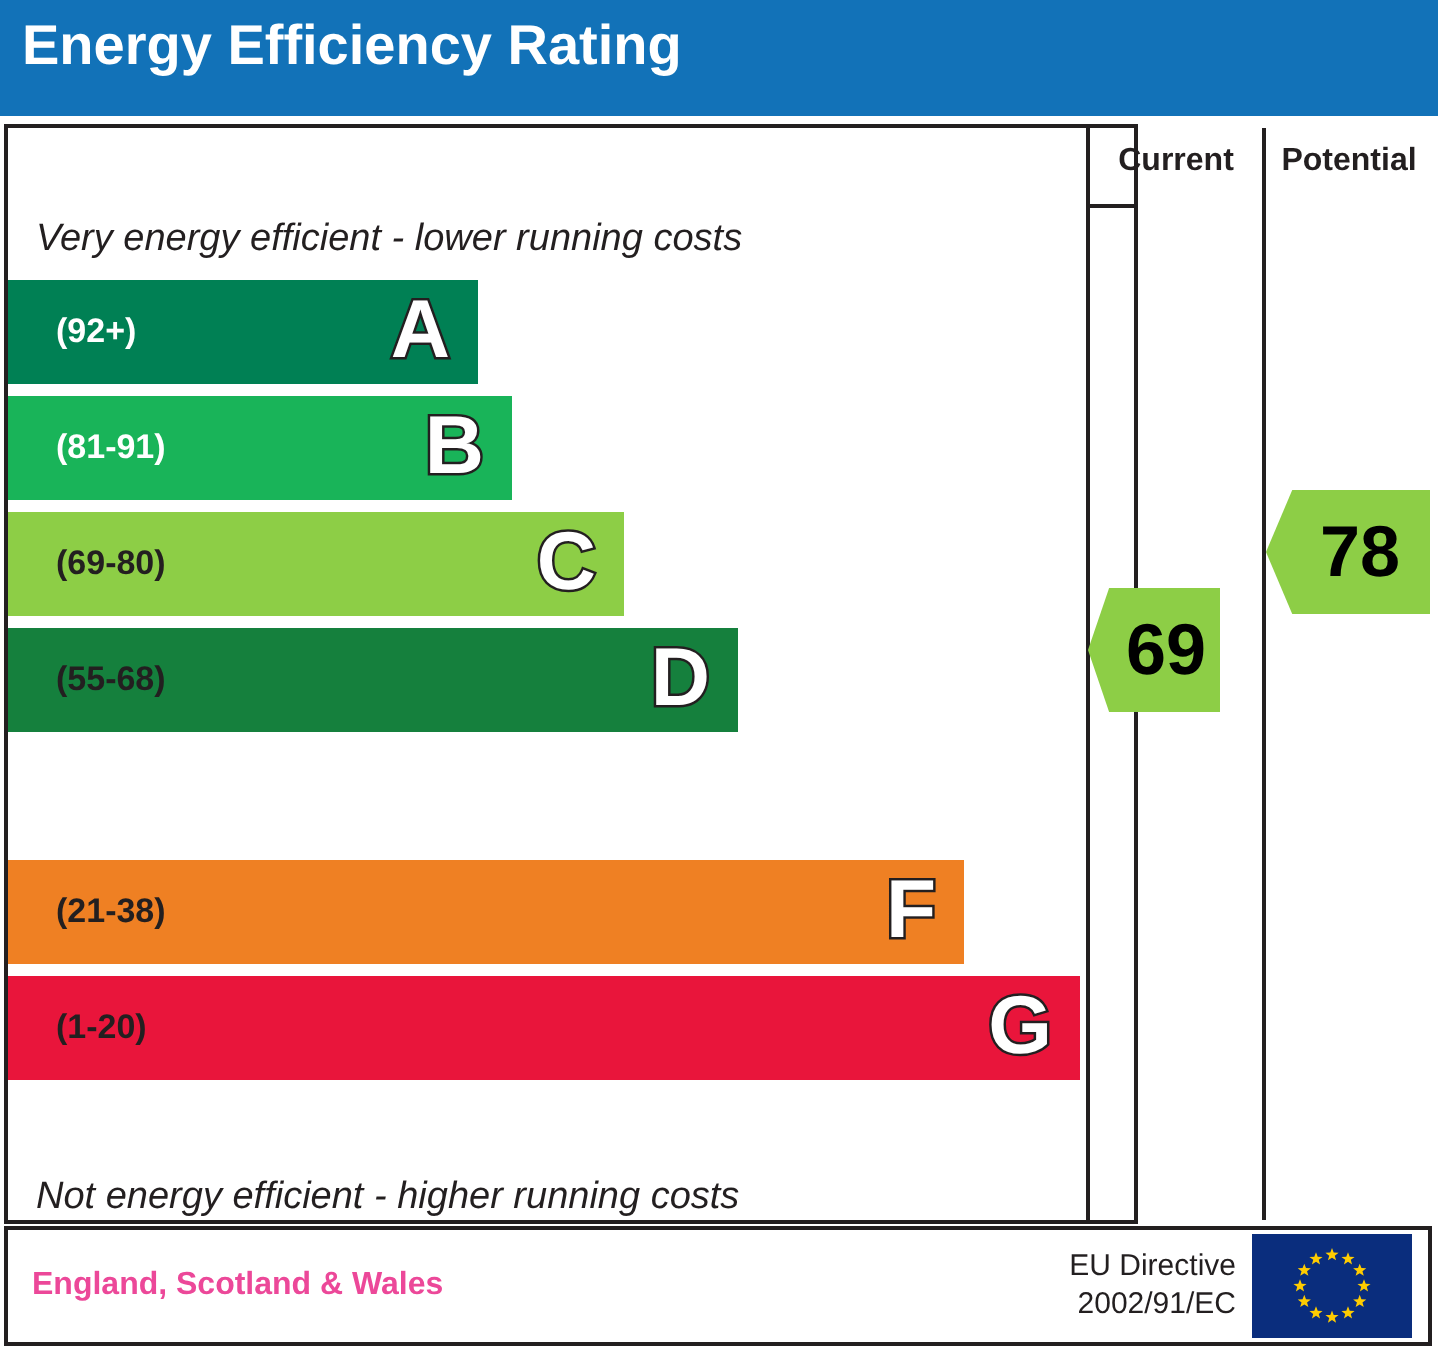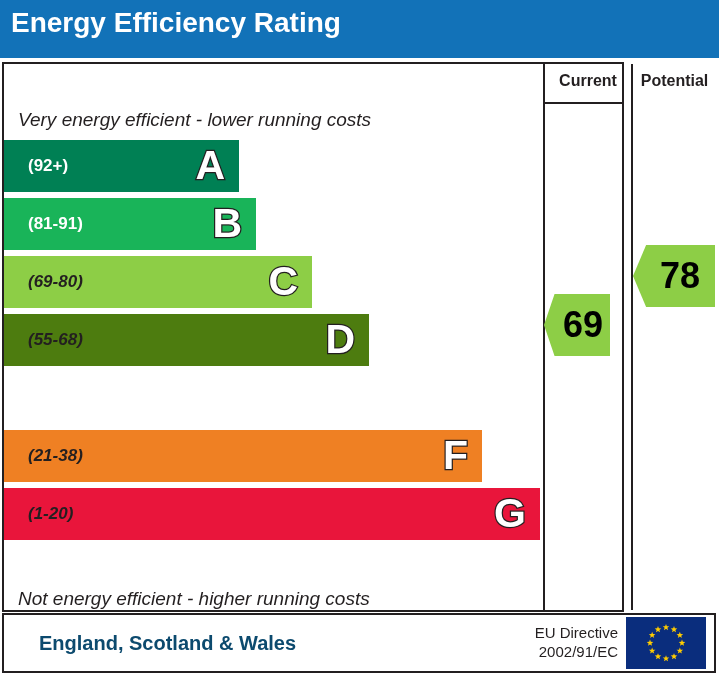--- a/index.html
+++ b/index.html
@@ -32,21 +32,21 @@
     font-weight: bold;
     color: #ffffff;
     letter-spacing: 0px;
     white-space: nowrap;
   }
 
   
   .table-frame {
     position: absolute;
     left: 2px; top: 62px;
-    width: 622px; height: 550px;
+    width: 567px; height: 550px;
     border: 2px solid #231f20;
     box-sizing: border-box;
     background: #ffffff;
   }
   
   .vdiv {
     position: absolute;
     top: 0; bottom: 0;
     width: 2px;
     background: #231f20;
@@ -110,21 +110,21 @@
     right: 14px; top: 50%;
     transform: translateY(-52%);
     font-size: 41px;
     font-weight: bold;
     color: #ffffff;
     line-height: 1;
     -webkit-text-stroke: 2.5px #231f20;
     paint-order: stroke fill;
   }
   .band.light .band-range { color: #ffffff; }
-  .band.dark  .band-range { color: #231f20; font-style: italic; }
+  .band.dark  .band-range { color: #231f20; }
 
   
   .rating {
     position: absolute;
     height: 62px;
     display: flex;
     align-items: center;
     justify-content: center;
     -webkit-clip-path: polygon(0% 50%, 16% 0%, 100% 0%, 100% 100%, 16% 100%);
     clip-path: polygon(0% 50%, 16% 0%, 100% 0%, 100% 100%, 16% 100%);
@@ -145,25 +145,24 @@
     left: 2px; top: 613px;
     width: 714px; height: 60px;
     border: 2px solid #231f20;
     box-sizing: border-box;
     background: #ffffff;
   }
   .footer-region {
     position: absolute;
     left: 12px; top: 50%;
     transform: translateY(-50%);
-    font-size: 20px;
-    font-weight: bold;
-    color: #0c4a6e;
-    white-space: nowrap;
-    margin-left: 23px;
+    font-size: 16px;
+    font-weight: bold;
+    color: #ec4899;
+    white-space: nowrap;
   }
   .footer-directive {
     position: absolute;
     right: 96px; top: 50%;
     transform: translateY(-50%);
     font-size: 15px;
     color: #231f20;
     text-align: right;
     line-height: 1.25;
     white-space: nowrap;
@@ -203,21 +202,21 @@
         <span class="band-letter">A</span>
       </div>
       <div class="band light" style="top: 58px; background: rgb(25, 180, 89); width: 252px;">
         <span class="band-range">(81-91)</span>
         <span class="band-letter">B</span>
       </div>
       <div class="band dark" style="top: 116px; background: rgb(141, 206, 70); width: 308px;">
         <span class="band-range">(69-80)</span>
         <span class="band-letter">C</span>
       </div>
-      <div class="band dark" style="top: 174px; background: #4d7c0f; width: 365px;">
+      <div class="band dark" style="top: 174px; background: #15803d; width: 365px;">
         <span class="band-range">(55-68)</span>
         <span class="band-letter">D</span>
       </div>
       <div class="band dark" style="top: 290px; background: rgb(239, 128, 35); width: 478px;">
         <span class="band-range">(21-38)</span>
         <span class="band-letter">F</span>
       </div>
       <div class="band dark" style="top: 348px; background: rgb(233, 21, 59); width: 536px;">
         <span class="band-range">(1-20)</span>
         <span class="band-letter">G</span>

